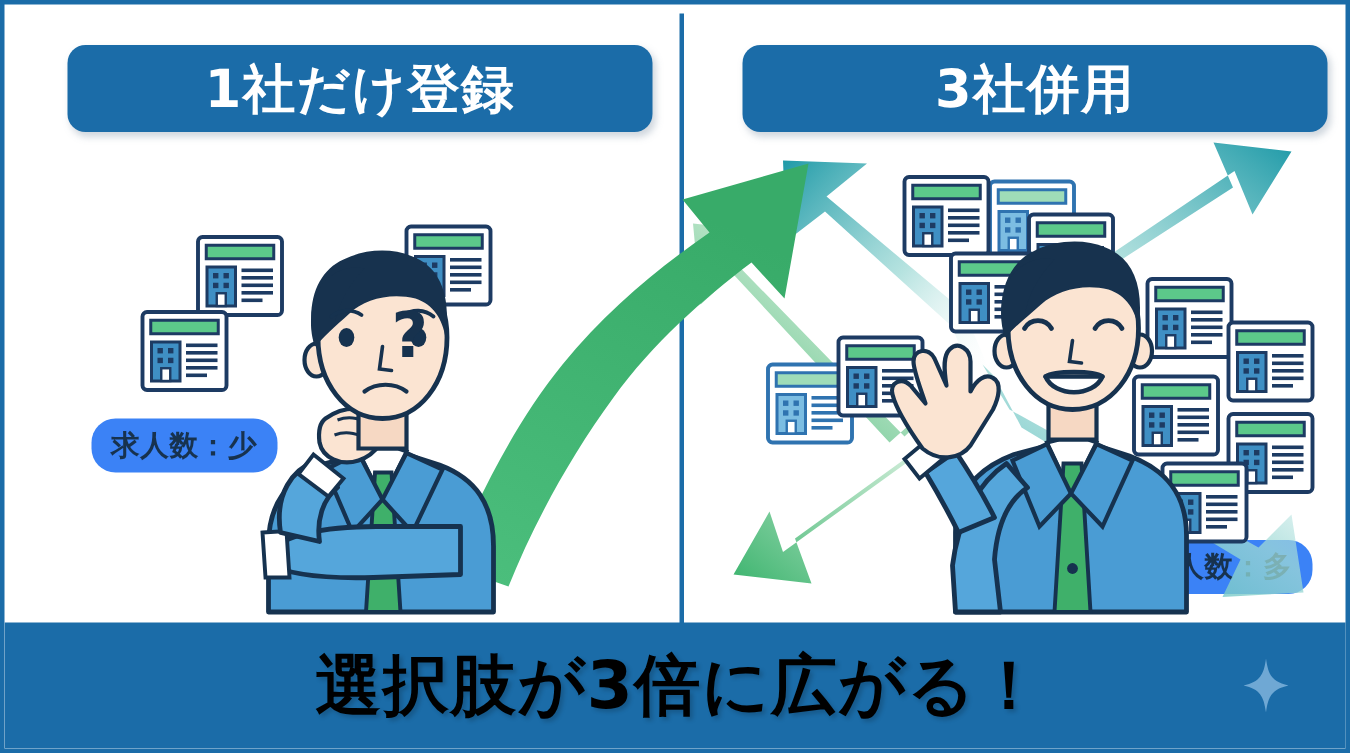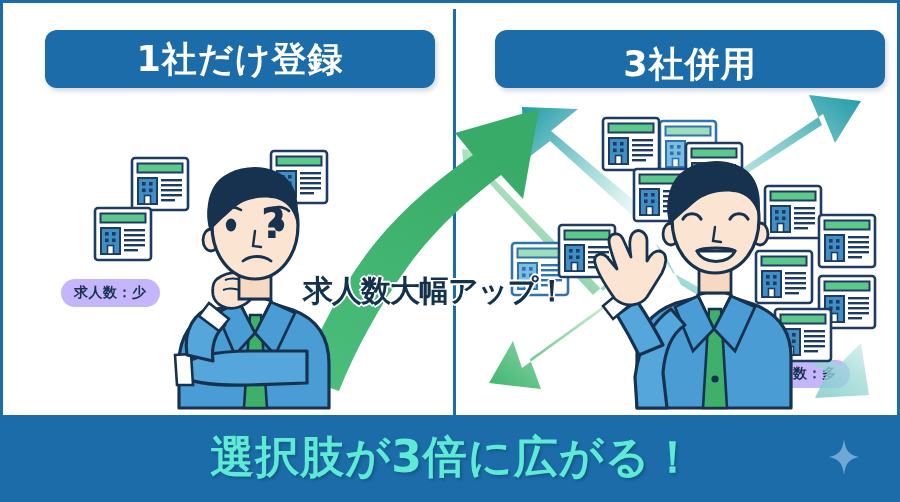--- a/index.html
+++ b/index.html
@@ -33,54 +33,54 @@
   }
   
   .pill{
     position:absolute;top:27px;height:58px;
     background:#1b6ca8;
     border-radius:12px;
     box-shadow:2px 3px 5px rgba(120,140,160,.35);
     display:flex;align-items:center;justify-content:center;margin-left:12px;
   }
   .pill-left{left:30px;width:390px;}
-  .pill-right{left:480px;width:390px;align-items:flex-end;}
+  .pill-right{left:480px;width:390px;}
   .pill-text{
     color:#ffffff;
     font-size:35px;
     font-weight:bold;
     letter-spacing:1px;
     white-space:nowrap;
   }
   
   .banner{
     position:absolute;left:0;bottom:0;width:900px;height:84px;
     background:#1b6ca8;
     display:flex;align-items:center;justify-content:center;
   }
   .banner-text{
-    color:#5eead4;
+    color:#000000;
     font-size:44px;
     font-weight:bold;
     letter-spacing:1px;
     text-shadow:2px 2px 3px rgba(0,0,0,.18);
     white-space:nowrap;
   }
   .sparkle{
     position:absolute;right:44px;top:50%;
     transform:translateY(-50%);
     width:30px;height:36px;
   }
   
   .count-label{
     position:absolute;
-    background:#c4b5fd;
+    background:#3b82f6;
     border-radius:16px;
     padding:5px 13px;
-    font-size:14px;
+    font-size:19px;
     font-weight:bold;
     color:#17324e;
     white-space:nowrap;
     letter-spacing:.5px;
   }
   .count-left{left:58px;top:276px;}
   .count-right{left:748px;top:357px;}
   
   .center-callout{
     position:absolute;left:300px;top:268px;
@@ -341,21 +341,20 @@
     <div class="pill pill-left">
       <span class="pill-text">1社だけ登録</span>
     </div>
     <div class="pill pill-right">
       <span class="pill-text">3社併用</span>
     </div>
 
     <div class="count-label count-left">求人数：少</div>
     <div class="count-label count-right">求人数：多</div>
 
-    <div class="center-callout">求人数大幅アップ！</div>
 
   </div>
 
   <div class="banner">
     <span class="banner-text">選択肢が3倍に広がる！</span>
     <svg class="sparkle" viewBox="0 0 30 36">
       <path d="M15,0 C16.5,11 19,15.5 30,18 C19,20.5 16.5,25 15,36 C13.5,25 11,20.5 0,18 C11,15.5 13.5,11 15,0 Z" fill="#6fa8d4"></path>
     </svg>
   </div>
 

